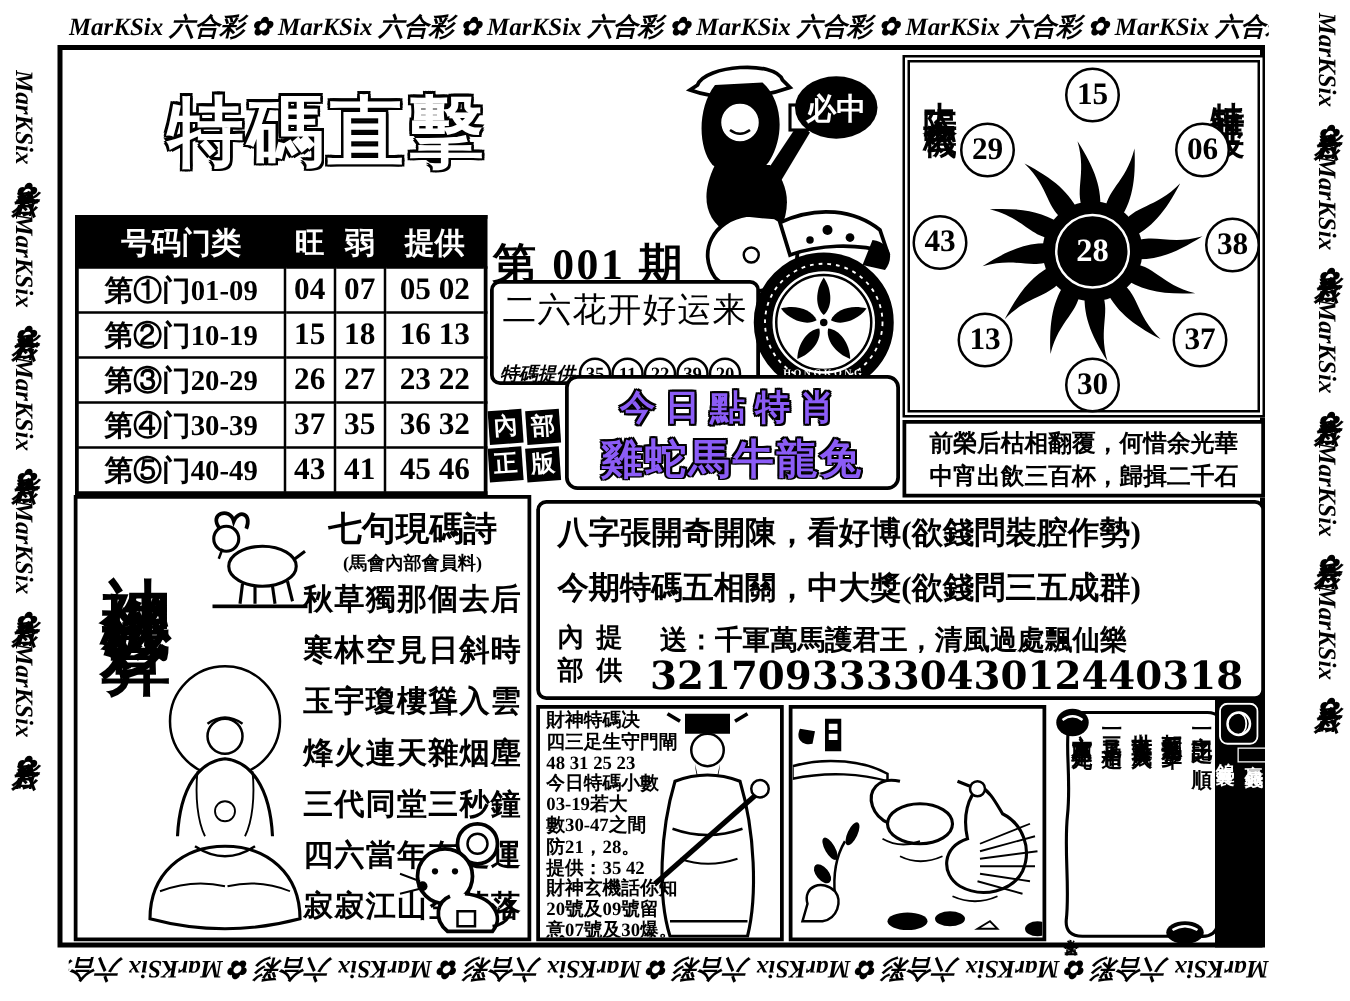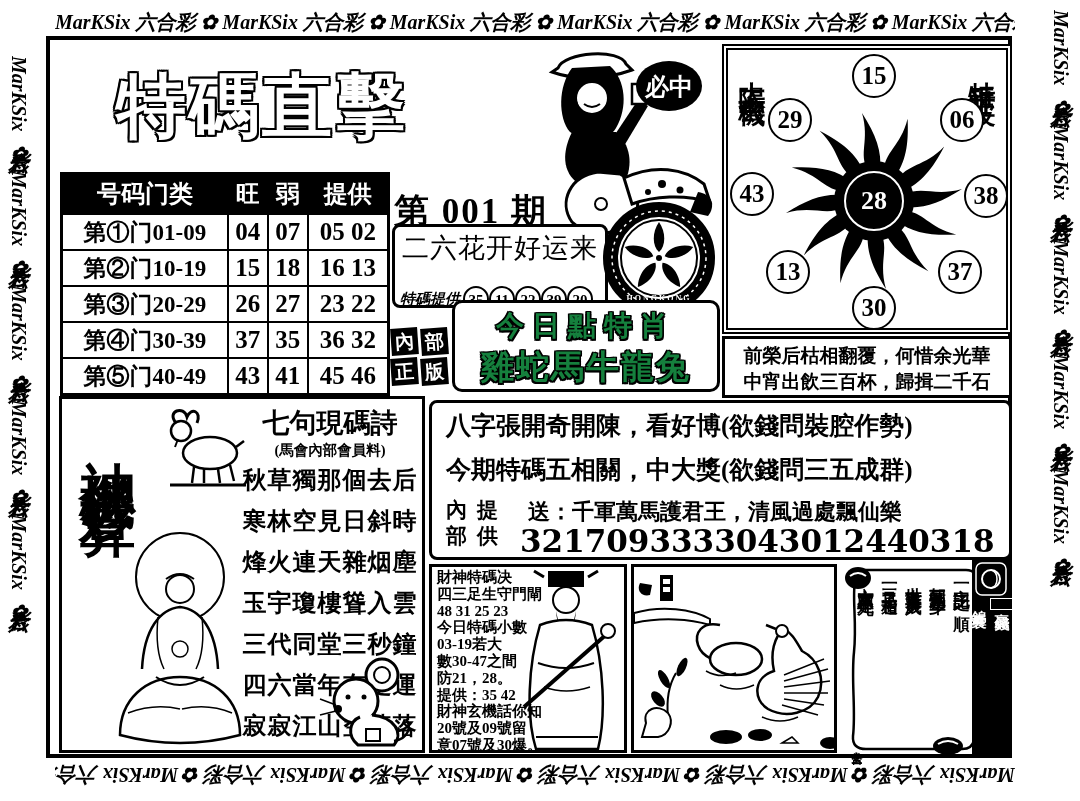--- a/index.html
+++ b/index.html
@@ -13,24 +13,24 @@
   .border-strip.left{left:2px;top:56px;width:34px;height:736px;writing-mode:vertical-rl;line-height:34px;}
   .border-strip.right{left:1044px;top:10px;width:34px;height:782px;writing-mode:vertical-rl;line-height:34px;}
   
   #main-frame{position:absolute;left:46px;top:36px;width:966px;height:722px;border:4px solid #000;
      box-sizing:border-box;background:#fff;}
   #main-frame > *{position:absolute;}
   
   .outline-text{color:#fff;font-weight:900;
      text-shadow:-2px -2px 0 #000,2px -2px 0 #000,-2px 2px 0 #000,2px 2px 0 #000,
                  -2px 0 0 #000,2px 0 0 #000,0 -2px 0 #000,0 2px 0 #000;}
-  .outline-thin{color:#15803d;font-weight:900;
+  .outline-thin{color:#8b5cf6;font-weight:900;
      text-shadow:-1.5px -1.5px 0 #000,1.5px -1.5px 0 #000,-1.5px 1.5px 0 #000,1.5px 1.5px 0 #000,
                  -1.5px 0 0 #000,1.5px 0 0 #000,0 -1.5px 0 #000,0 1.5px 0 #000;}
-  .title{left:6px;top:12px;width:412px;text-align:center;font-size:70px;letter-spacing:3px;line-height:110px;}
+  .title{left:6px;top:12px;width:412px;text-align:center;font-size:61px;letter-spacing:3px;line-height:110px;}
   
   #gate-table{left:10px;top:132px;width:330px;border-collapse:collapse;border:3px solid #000;}
   #gate-table th{background:#000;color:#fff;font-size:24px;font-weight:900;height:38px;border:2px solid #000;padding:0 2px;}
   #gate-table td{border:2px solid #000;font-size:25px;font-weight:900;text-align:center;height:34px;padding:0 2px;}
   #gate-table td.gate{font-size:23px;}
   
   .issue{left:344px;top:148px;font-size:35px;font-weight:900;letter-spacing:2px;}
   .slogan-box{left:342px;top:184px;width:216px;height:84px;border:3px solid #000;border-radius:8px;
      box-sizing:border-box;padding:3px 5px;background:#fff;}
   .slogan-text{font-size:27px;font-weight:400;text-align:center;letter-spacing:1px;}
@@ -297,22 +297,22 @@
         <path d="M58,160 Q82,176 106,160" fill="none" stroke="#000" stroke-width="2"></path>
         <circle cx="82" cy="132" r="8" fill="none" stroke="#000" stroke-width="1.5"></circle>
         <path d="M30,196 Q56,186 82,192 M134,196 Q110,186 84,192" fill="none" stroke="#000" stroke-width="1.5"></path>
       </svg>
       <div class="poem-col">
         <div class="poem-title">七句現碼詩</div>
         <div class="poem-sub">(馬會內部會員料)</div>
         <div id="poem-lines">
             <div class="poem-line">秋草獨那個去后</div>
             <div class="poem-line">寒林空見日斜時</div>
+            <div class="poem-line">玉宇瓊樓聳入雲</div>
             <div class="poem-line">烽火連天雜烟塵</div>
-            <div class="poem-line">玉宇瓊樓聳入雲</div>
             <div class="poem-line">三代同堂三秒鐘</div>
             <div class="poem-line">四六當年有走運</div>
             <div class="poem-line">寂寂江山空落落</div>
           </div>
       </div>
       <svg class="mouse-svg" width="104" height="102" viewBox="0 0 104 102">
         <circle cx="68" cy="26" r="16" fill="#fff" stroke="#000" stroke-width="3"></circle>
         <circle cx="68" cy="26" r="8" fill="#fff" stroke="#000" stroke-width="2"></circle>
         <circle cx="42" cy="52" r="22" fill="#fff" stroke="#000" stroke-width="3"></circle>
         <circle cx="34" cy="48" r="2.5" fill="#000"></circle>

